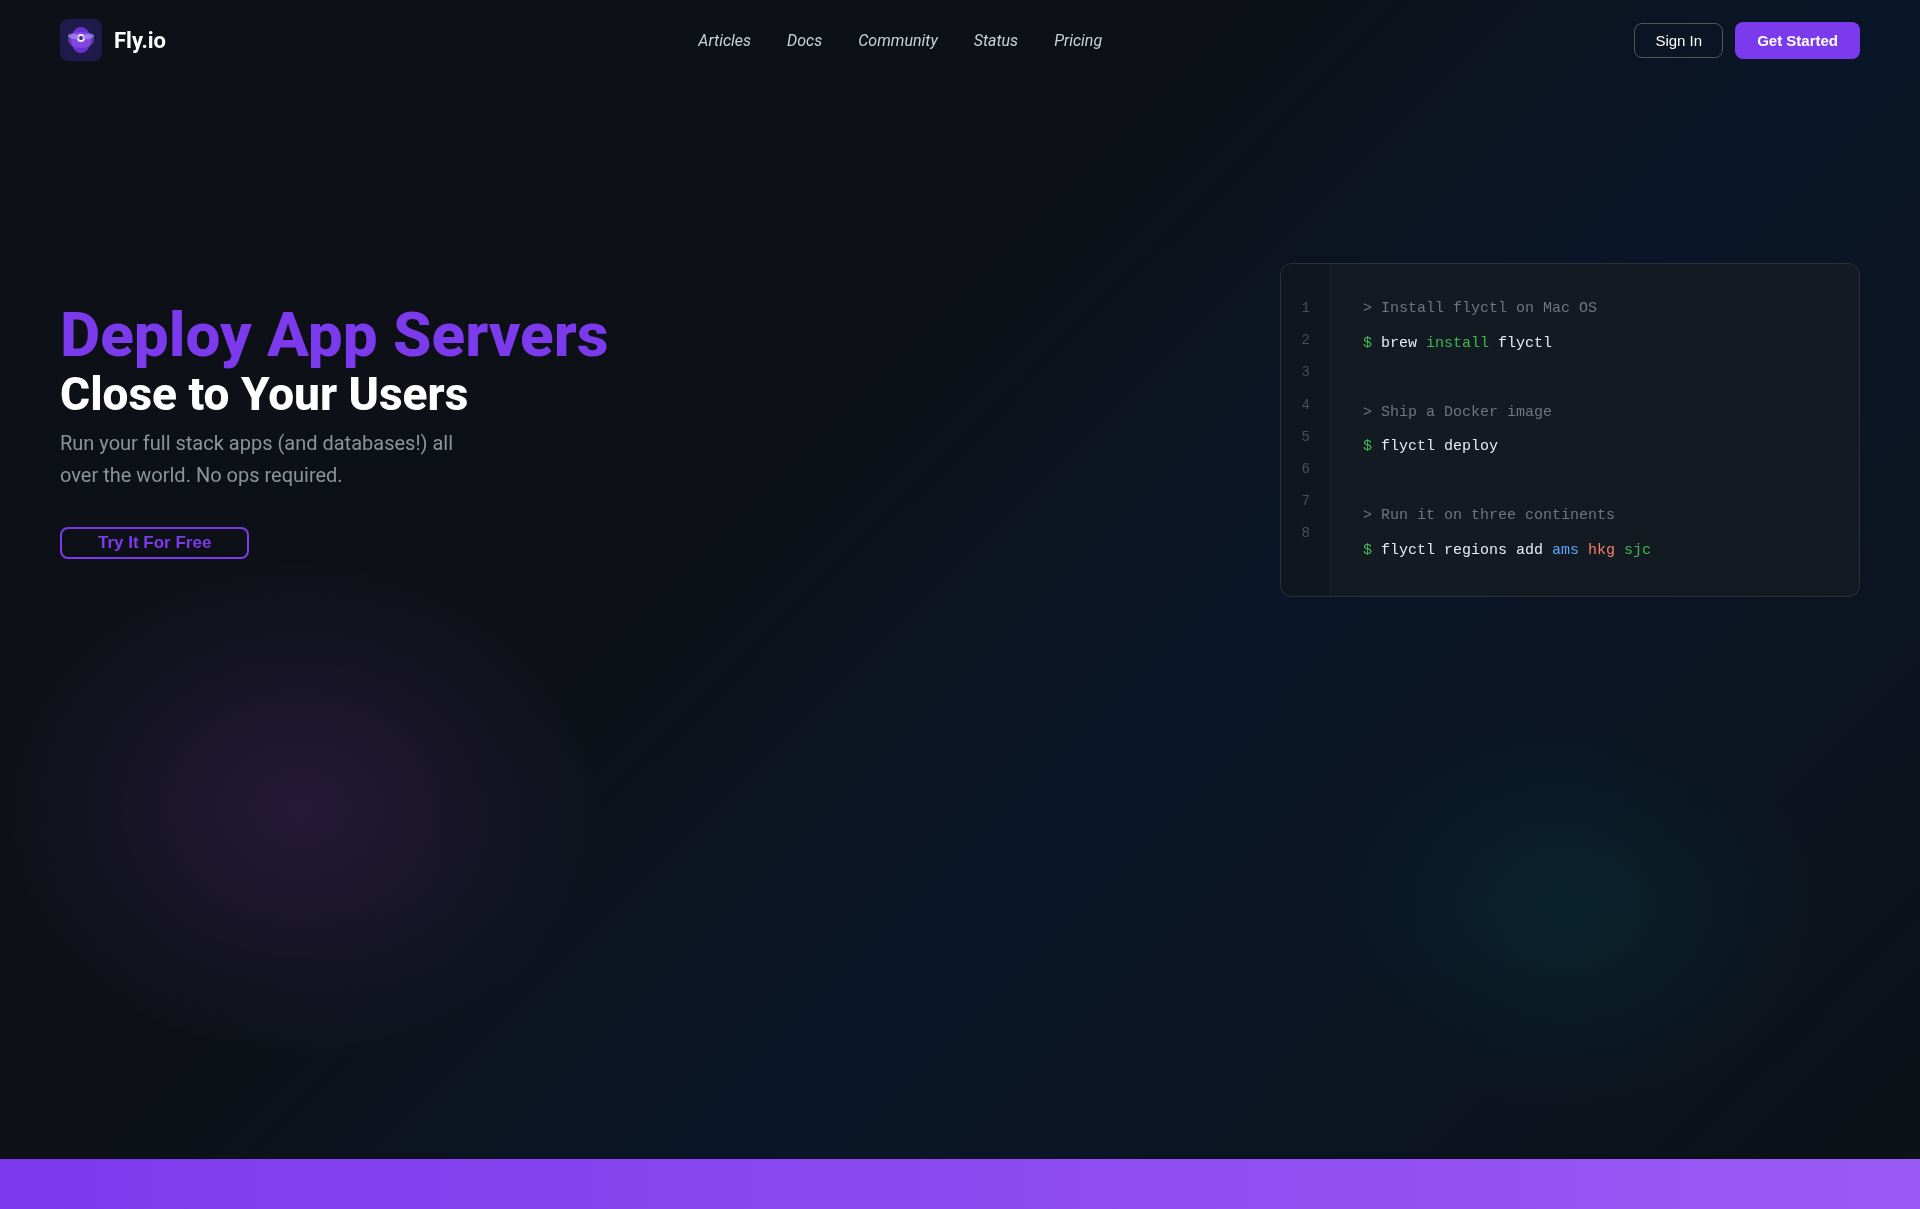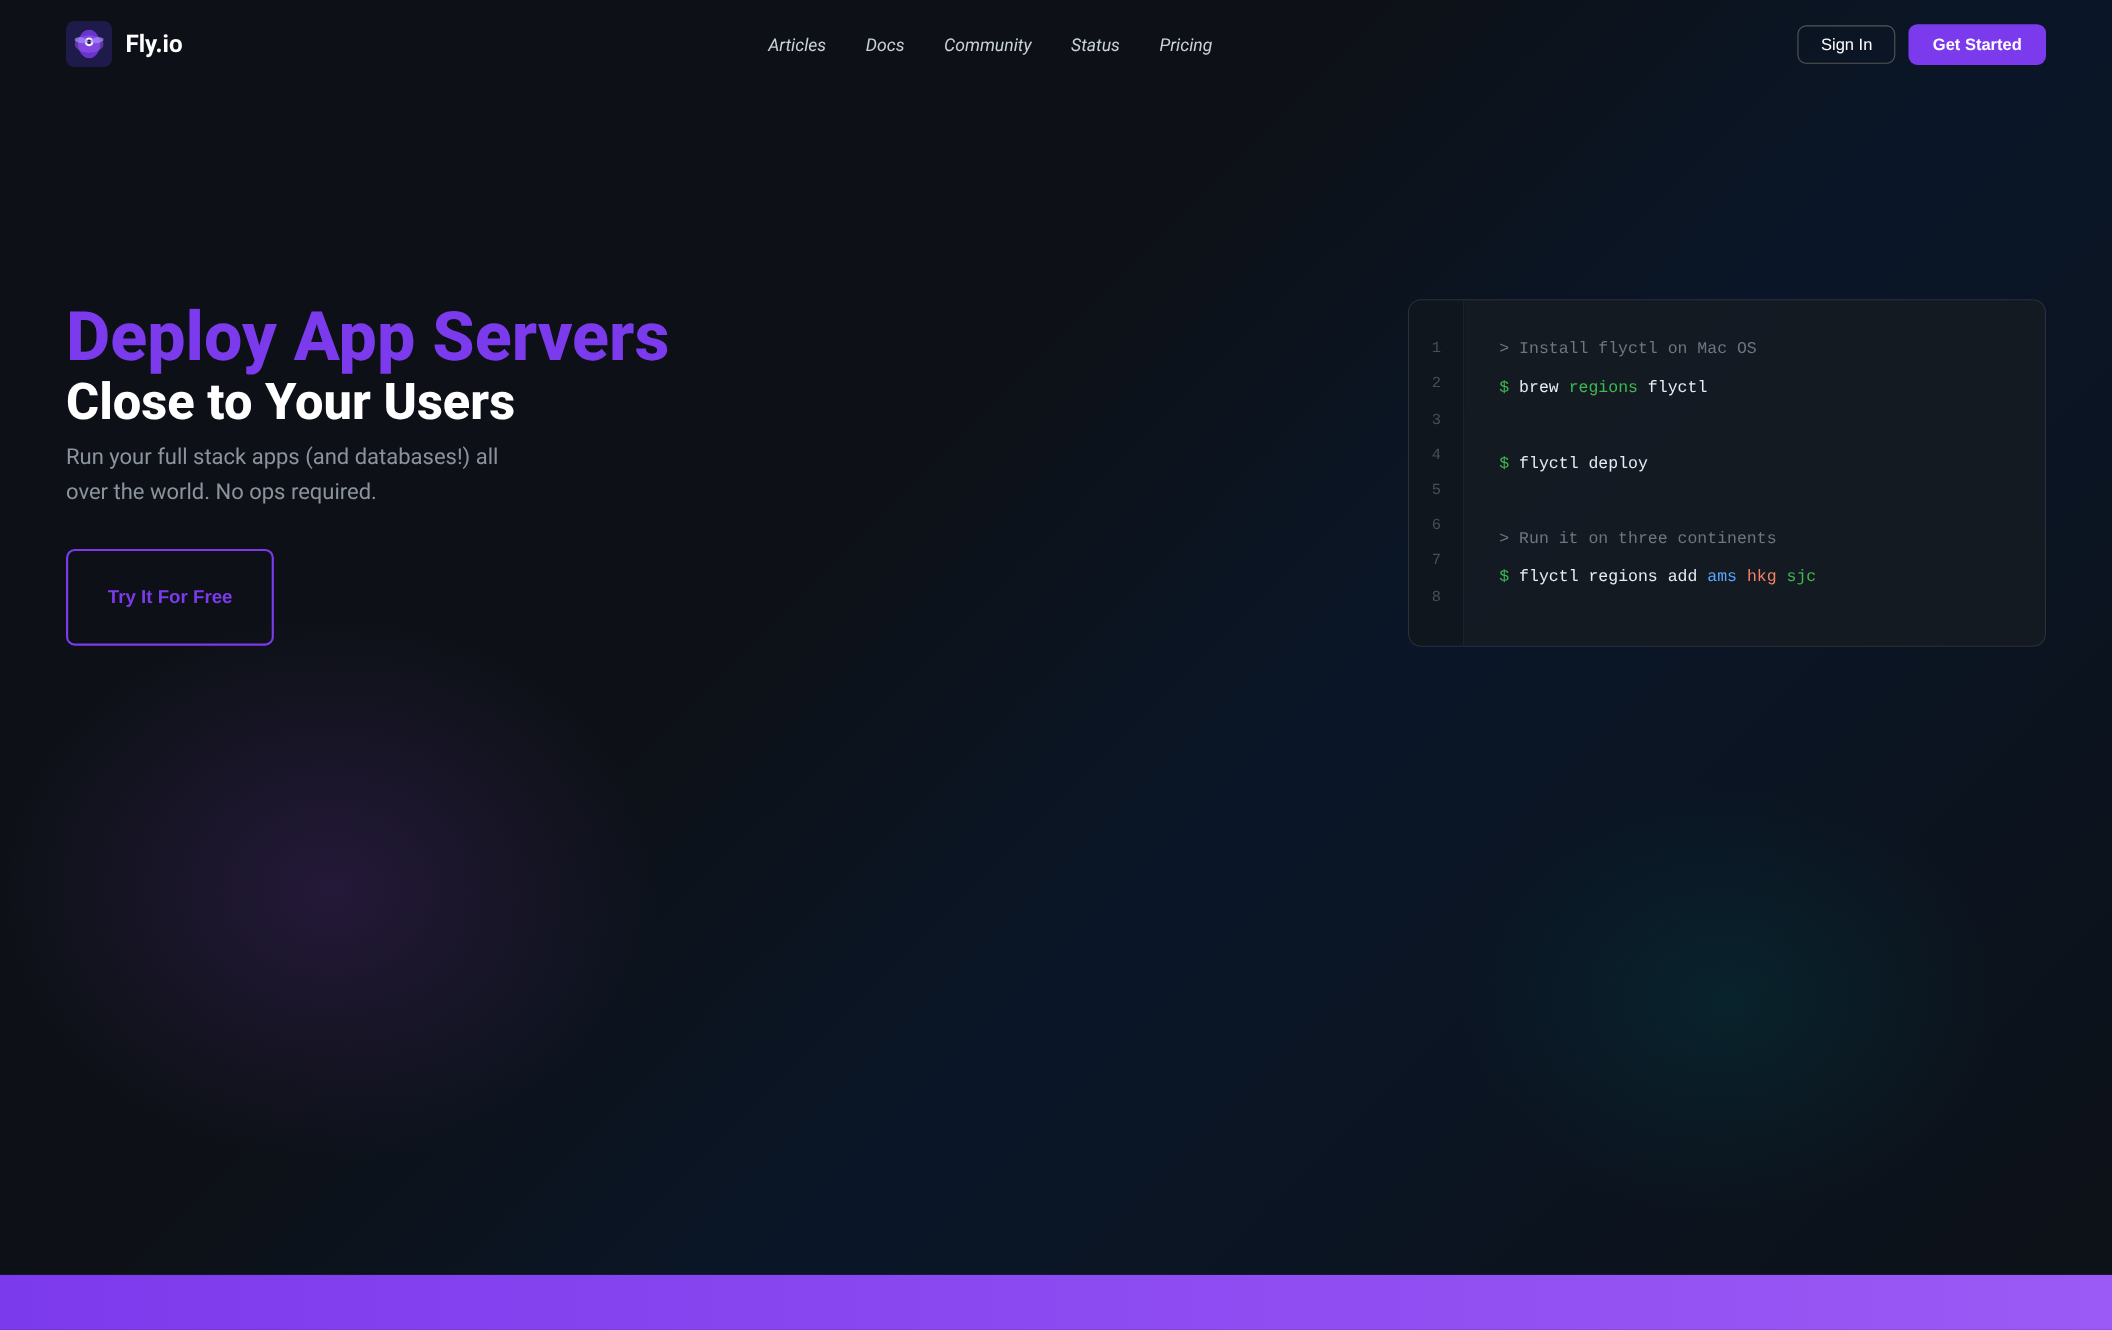--- a/index.html
+++ b/index.html
@@ -153,21 +153,21 @@
       line-height: 1.6;
       max-width: 420px;
     }
 
     .btn-try-free {
       margin-top: 36px;
       display: inline-block;
       background: transparent;
       border: 2px solid #7c3aed;
       color: #7c3aed;
-      padding: 32px 36px;
+      padding: 4px 36px;
       border-radius: 8px;
       font-size: 17px;
       font-weight: 600;
       cursor: pointer;
       transition: background 0.2s;
     }
 
     
     .hero-right {
       flex: 0 0 48%;
@@ -324,26 +324,29 @@
           </div>
           <div class="code-content">
 
             <div class="code-line">
               <span class="code-comment">&gt; Install flyctl on Mac OS</span>
             </div>
 
             <div class="code-line">
               <span class="code-dollar">$ </span>
               <span class="code-white">brew </span>
-              <span class="code-green">regions</span>
+              <span class="code-green">install</span>
               <span class="code-white"> flyctl</span>
             </div>
 
             <div class="code-line code-blank"></div>
 
+            <div class="code-line">
+              <span class="code-comment">&gt; Ship a Docker image</span>
+            </div>
 
             <div class="code-line">
               <span class="code-dollar">$ </span>
               <span class="code-white">flyctl deploy</span>
             </div>
 
             <div class="code-line code-blank"></div>
 
             <div class="code-line">
               <span class="code-comment">&gt; Run it on three continents</span>

